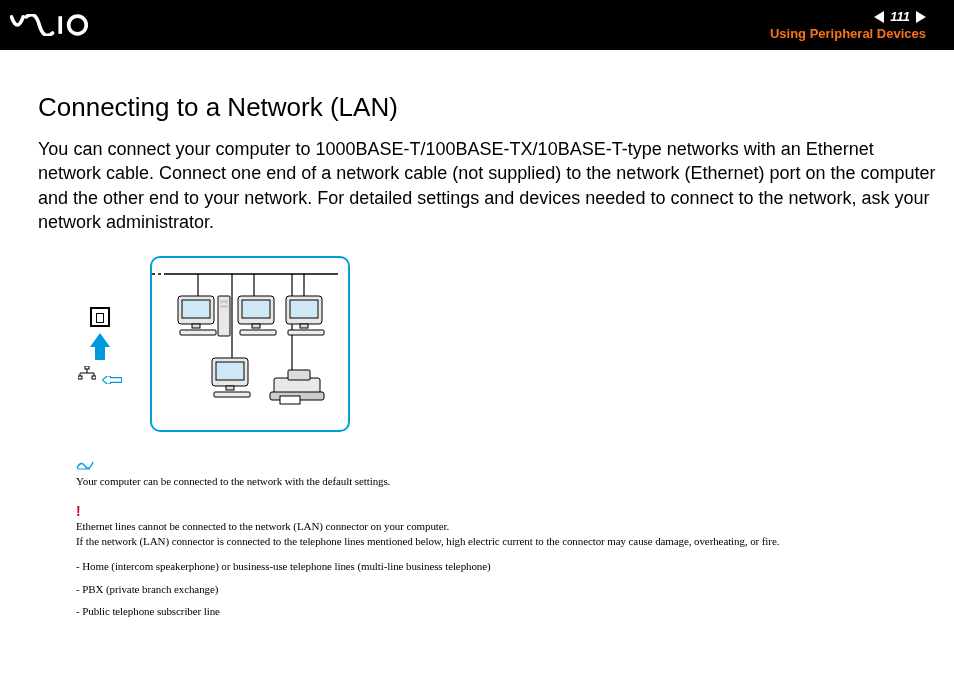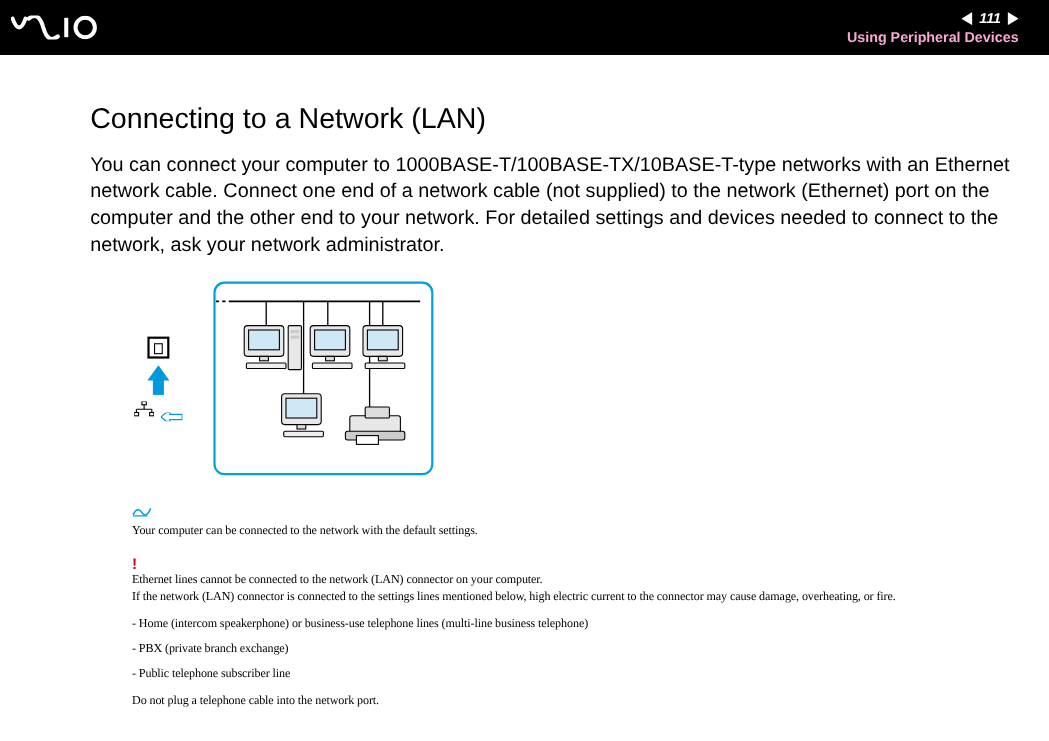--- a/index.html
+++ b/index.html
@@ -35,28 +35,27 @@
     display: flex;
     align-items: center;
     gap: 6px;
     color: #fff;
     font-size: 13px;
     font-style: italic;
     font-weight: bold;
   }
   .nav-arrow { cursor: pointer; display:inline-flex; }
   .section-link {
-    color: #f9a8d4;
+    color: #f97316;
     font-size: 13px;
     font-weight: bold;
     cursor: pointer;
   }
   .content {
     padding: 42px 18px 0 38px;
-    margin-left: 44px;
   }
   h1 {
     font-size: 26px;
     font-weight: normal;
     margin-bottom: 14px;
     font-family: Arial, Helvetica, sans-serif;
   }
   .intro {
     font-size: 18px;
     line-height: 1.35;
@@ -250,23 +249,22 @@
         <path d="M1 12 Q 5 4 9 10 Q 13 16 17 6" stroke="#00a0d8" stroke-width="1.4" fill="none"></path>
         <line x1="1" y1="13" x2="14" y2="13" stroke="#00a0d8" stroke-width="1"></line>
       </svg>
     </div>
     <div class="note-text condensed">Your computer can be connected to the network with the default settings.</div>
   </div>
 
   <div class="warn-block">
     <div class="warn-icon">!</div>
     <div class="warn-text condensed">Ethernet lines cannot be connected to the network (LAN) connector on your computer.</div>
-    <div class="warn-sub condensed">If the network (LAN) connector is connected to the settings lines mentioned below, high electric current to the connector may cause damage, overheating, or fire.</div>
+    <div class="warn-sub condensed">If the network (LAN) connector is connected to the telephone lines mentioned below, high electric current to the connector may cause damage, overheating, or fire.</div>
   </div>
 
   <div class="warn-list">
     <div class="list-item condensed">- <span>Home (intercom speakerphone) or business-use telephone lines (multi-line business telephone)</span></div>
     <div class="list-item condensed">- <span>PBX (private branch exchange)</span></div>
     <div class="list-item condensed">- <span>Public telephone subscriber line</span></div>
   </div>
 
-  <div class="final-note condensed">Do not plug a telephone cable into the network port.</div>
 </div>
 
 </body></html>

